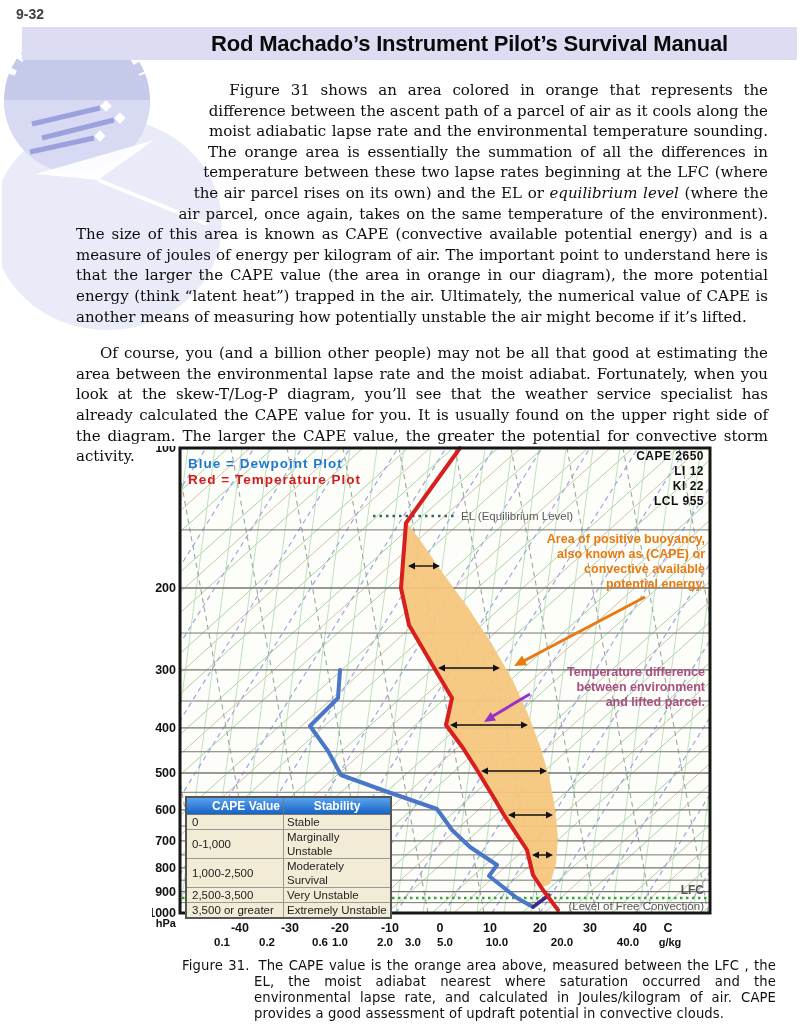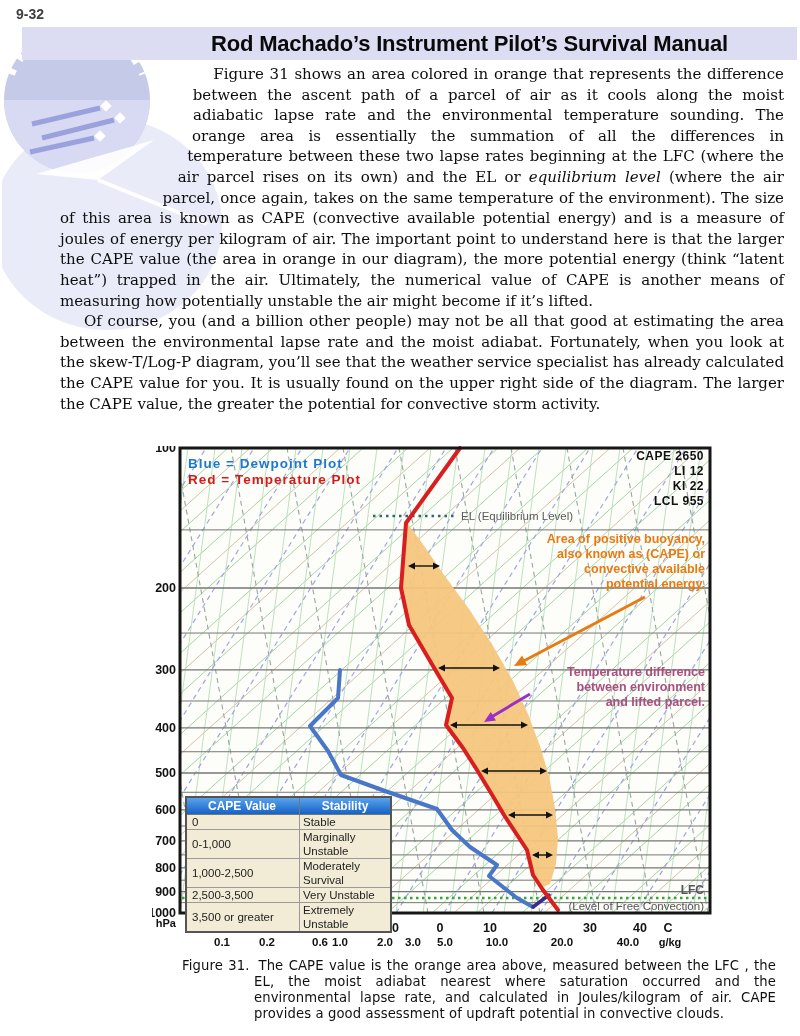--- a/index.html
+++ b/index.html
@@ -2,27 +2,27 @@
 <html><head>
 <meta charset="utf-8">
 <style>
   html,body{margin:0;padding:0;background:#e8e8e8}
   .page{position:relative;width:800px;height:1036px;background:#fff;font-family:"DejaVu Serif",serif;overflow:hidden}
   .page-number{position:absolute;left:16px;top:6px;font-family:"Liberation Sans",sans-serif;font-weight:bold;font-size:14px;color:#404040;z-index:3}
   .header-band{position:absolute;left:22px;top:27px;width:775px;height:33px;background:#dcdcf2;display:flex;align-items:center;justify-content:center;padding-left:120px;box-sizing:border-box;z-index:2}
   .header-band span{font-family:"Liberation Sans",sans-serif;font-weight:bold;font-size:22px;color:#0a0a0a;letter-spacing:-0.2px;white-space:nowrap}
   .logo{position:absolute;left:2px;top:12px;z-index:0}
   .body-text{position:absolute;left:60px;top:64px;width:724px;z-index:1;font-size:15px;line-height:20.6px;text-align:justify;color:#0d0d0d}
-  .body-text p{margin:0;text-indent:24px}
+  .body-text p{margin:16px;text-indent:24px}
   .logo-float{float:left;width:150px;height:170px;margin-top:-40px;shape-outside:ellipse(145px 118px at -20px 48px);shape-margin:8px}
   .figure{position:absolute;left:152px;top:446px;width:562px;height:506px;background:#fff;z-index:2}
   .figure svg{position:absolute;left:0;top:0}
   .cape-table{position:absolute;left:33px;top:350px;width:207px;border-collapse:collapse;font-family:"Liberation Sans",sans-serif;z-index:3;border:2px solid #555;background:#f2ecd6;table-layout:fixed}
   .cape-table th{background:linear-gradient(#5aa2ec,#1563c6);color:#fff;font-size:12px;padding:1px 3px;border:1px solid #777;font-weight:bold}
-  .cape-table th:first-child{text-align:left;padding-left:21px;width:88px}
+  .cape-table th:first-child{text-align:right;padding-left:5px;width:88px}
   .cape-table td{font-size:11.5px;color:#222;border:1px solid #999;padding:0 3px;height:14px;line-height:14px}
   .cape-table td:first-child{text-align:left;padding-left:5px}
   .cape-table td:last-child{text-align:left}
   .caption{position:absolute;left:182px;top:958px;width:522px;font-family:"DejaVu Sans",sans-serif;font-size:13.2px;line-height:16px;color:#111;text-align:justify;padding-left:72px;text-indent:-72px;z-index:2;letter-spacing:.1px}
   .cap-label{padding-right:9px}
 </style>
 </head>
 <body>
 
 <div class="page">

